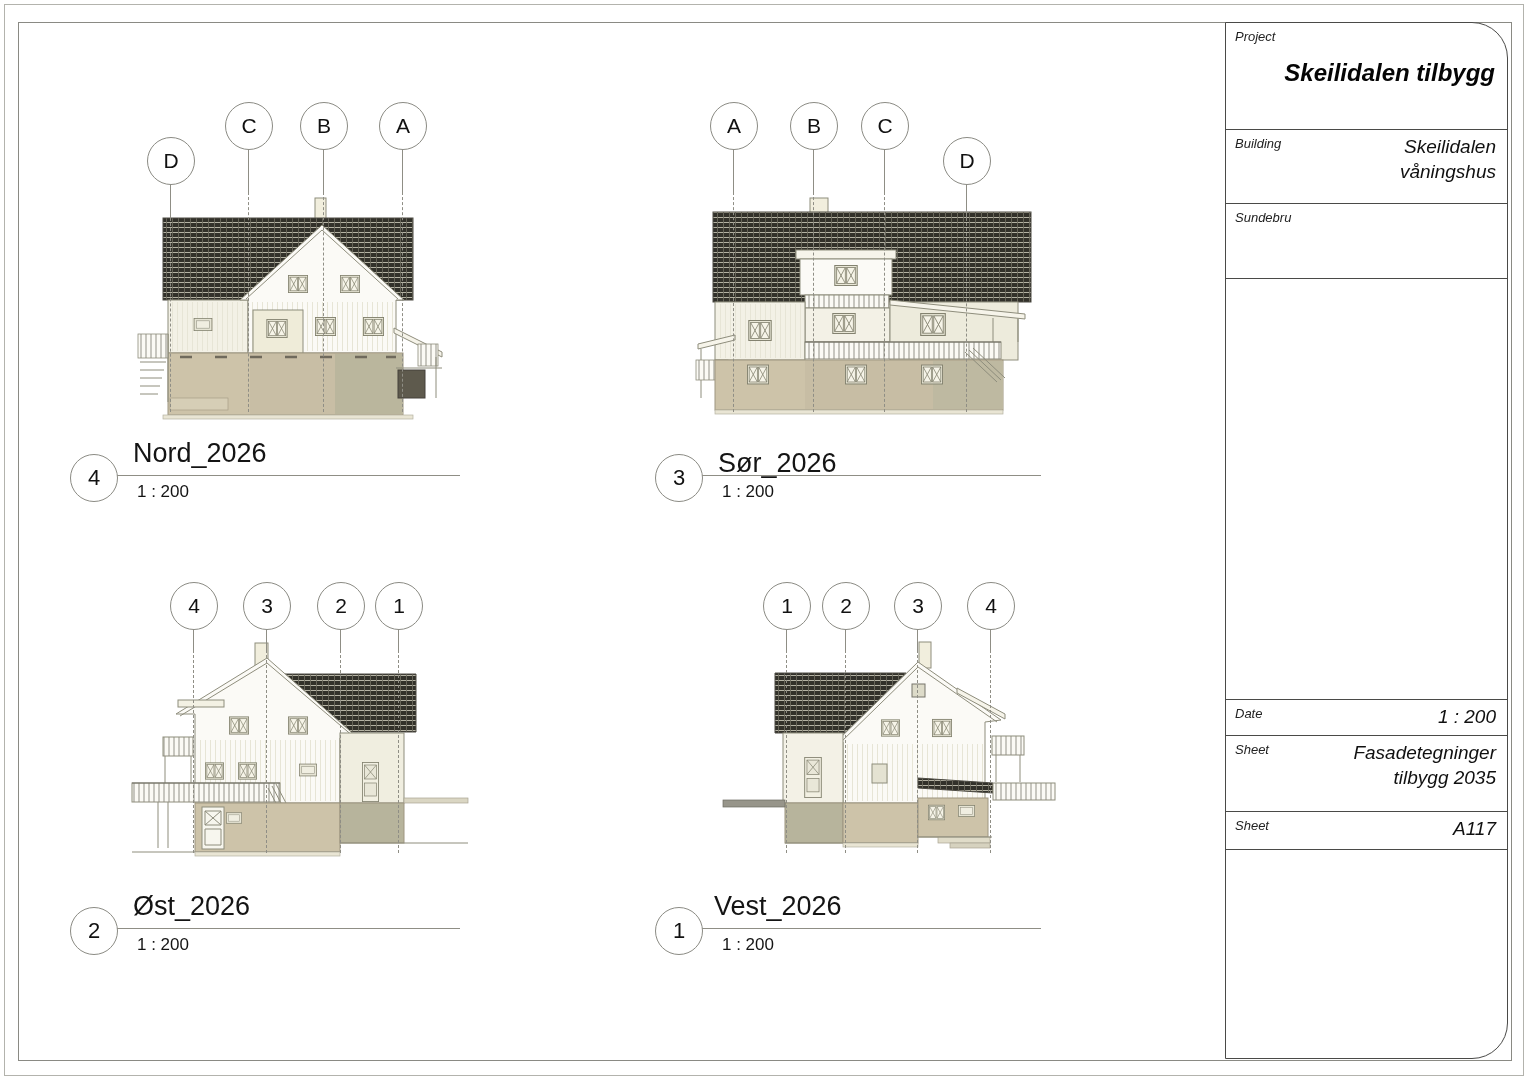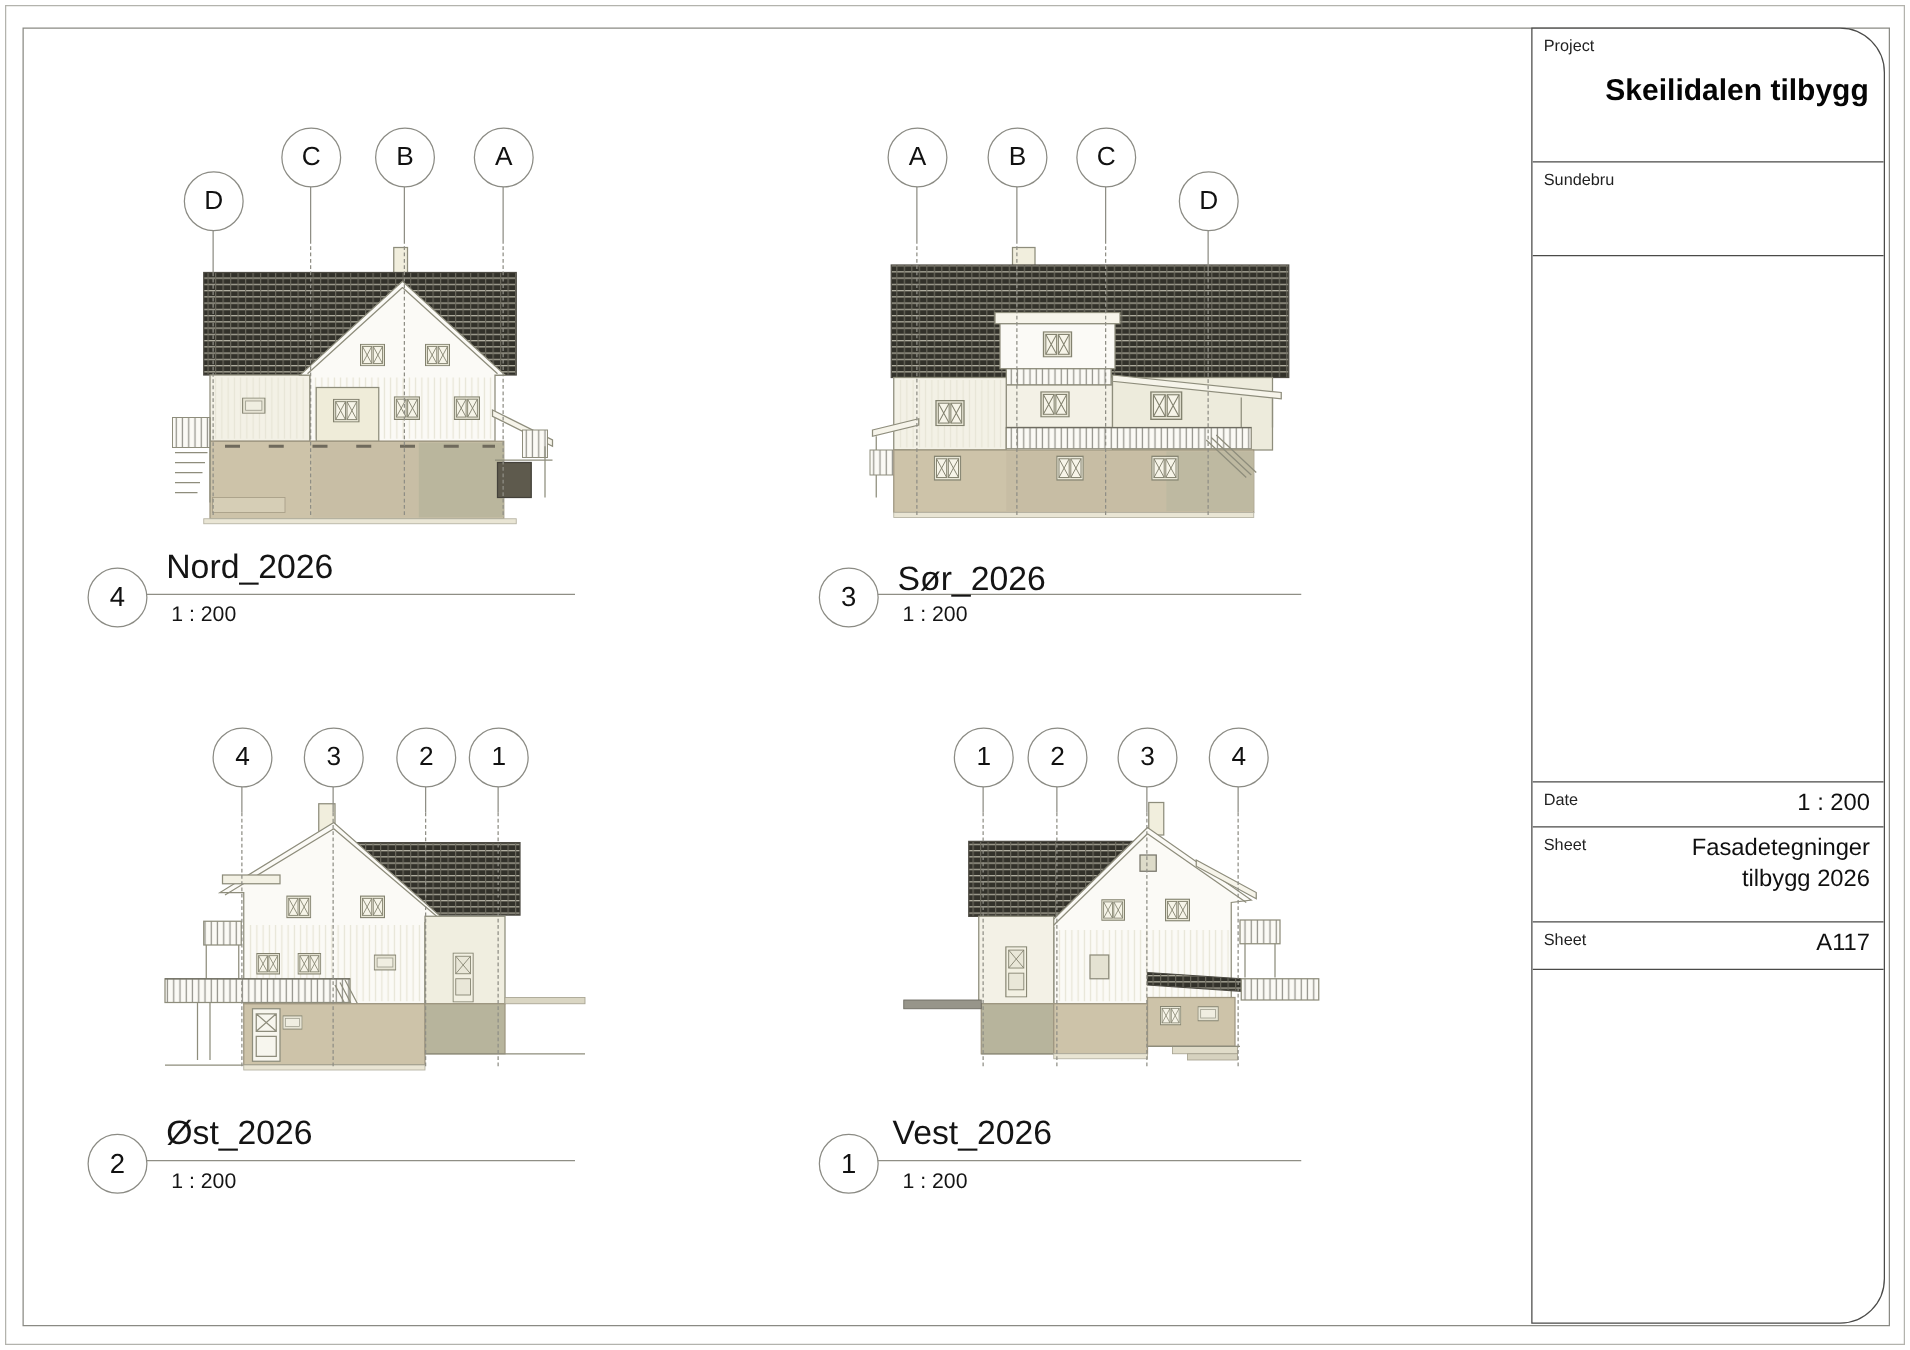--- a/index.html
+++ b/index.html
@@ -4,21 +4,21 @@
 <style>
   html,body{margin:0;padding:0;background:#e8e8e8;}
   .page{position:relative;width:1528px;height:1080px;background:#ffffff;overflow:hidden;
         font-family:"Liberation Sans", sans-serif;color:#111;}
   .outer-border{position:absolute;inset:4px;border:1px solid #b3b3ad;pointer-events:none;}
   .frame{position:absolute;left:18px;top:22px;width:1492px;height:1037px;border:1px solid #8a8a84;}
 
   
   .titleblock{position:absolute;left:1225px;top:22px;width:281px;height:1035px;
               background:#fff;border:1px solid #4a4a48;border-radius:0 36px 36px 0;
-              display:flex;flex-direction:column;overflow:hidden;}
+              display:flex;flex-direction:column;overflow:hidden;font-style:italic;}
   .tb-row{position:relative;border-top:1px solid #4a4a48;}
   .tb-row:first-child{border-top:none;}
   .tb-label{position:absolute;left:9px;top:6px;font-size:13px;color:#222;}
   .tb-value{position:absolute;right:11px;top:5px;text-align:right;font-size:19px;
             line-height:1.3;white-space:pre-line;color:#101010;}
   .tb-project-value{position:absolute;right:12px;top:36px;text-align:right;
             font-size:24px;font-weight:bold;color:#050505;}
 
   
   .elev{position:absolute;z-index:1;}
@@ -332,32 +332,37 @@
     </div>
   <div class="vt-name" style="left:714px;top:891px">Vest_2026</div>
   <div class="vt-line" style="left:701px;top:928px;width:340px"></div>
   <div class="vt-scale" style="left:722px;top:935px">1 : 200</div>
 
   <div class="titleblock">
     <div class="tb-row" style="height:106px">
       <span class="tb-label">Project</span>
       <div class="tb-project-value">Skeilidalen tilbygg</div>
     </div>
+    <div class="tb-row" style="height:73px">
+      <span class="tb-label">Building</span>
+      <div class="tb-value">Skeilidalen
+våningshus</div>
+    </div>
     <div class="tb-row" style="height:74px">
       <span class="tb-label">Sundebru</span>
     </div>
     <div class="tb-row" style="height:420px"></div>
     <div class="tb-row" style="height:35px">
       <span class="tb-label">Date</span>
       <div class="tb-value">1 : 200</div>
     </div>
     <div class="tb-row" style="height:75px">
       <span class="tb-label">Sheet</span>
       <div class="tb-value">Fasadetegninger
-tilbygg 2026</div>
+tilbygg 2035</div>
     </div>
     <div class="tb-row" style="height:37px">
       <span class="tb-label">Sheet</span>
       <div class="tb-value">A117</div>
     </div>
     <div class="tb-row" style="flex:1"></div>
   </div>
 </div>
 
 </body></html>

